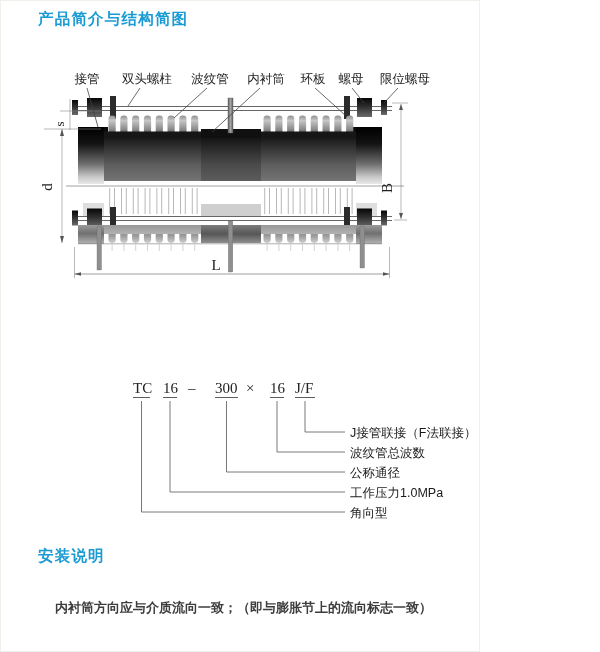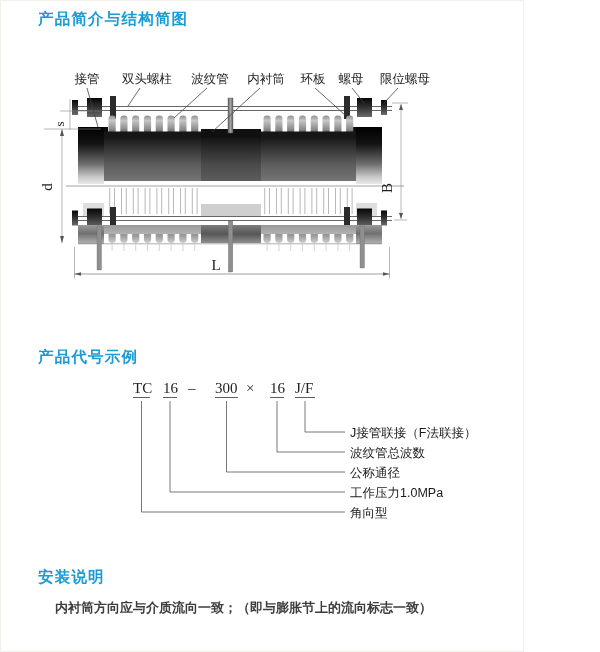--- a/index.html
+++ b/index.html
@@ -1,27 +1,27 @@
 <!DOCTYPE html>
 <html><head>
 <meta charset="utf-8">
 <style>
   html,body{margin:0;padding:0;background:#fff;}
   .page{
-    position:relative;width:524px;height:652px;background:#ffffff;
+    position:relative;width:480px;height:652px;background:#ffffff;
     font-family:"Liberation Sans",sans-serif;overflow:hidden;
     box-shadow:inset 0 0 0 1px #f1f0ea;
   }
   .sec-title{
     position:absolute;left:38px;
     font-size:15.5px;font-weight:bold;letter-spacing:1.2px;color:#1b9bd3;
   }
   #title-intro{top:9px;}
   #title-code{top:347px;}
-  #title-install{top:567px;}
+  #title-install{top:546px;}
   .install-text{
     position:absolute;left:55px;top:595px;width:440px;
     font-size:13px;line-height:25px;color:#3d3d3d;font-weight:700;
   }
   svg text{font-family:"Liberation Sans",sans-serif;}
   svg text.serif{font-family:"Liberation Serif",serif;}
   .part-label{font-size:12.5px;fill:#1a1a1a;}
   .anno-label{font-size:12.5px;fill:#1a1a1a;}
   .code-text{font-size:15px;fill:#222;}
   .dim-text{fill:#222;}
@@ -277,21 +277,20 @@
     </g>
     <text class="part-label" x="87" y="83" text-anchor="middle">接管</text>
     <text class="part-label" x="147" y="83" text-anchor="middle">双头螺柱</text>
     <text class="part-label" x="210" y="83" text-anchor="middle">波纹管</text>
     <text class="part-label" x="266" y="83" text-anchor="middle">内衬筒</text>
     <text class="part-label" x="313" y="83" text-anchor="middle">环板</text>
     <text class="part-label" x="351" y="83" text-anchor="middle">螺母</text>
     <text class="part-label" x="405" y="83" text-anchor="middle">限位螺母</text>
   </svg>
 
-  <div class="sec-title" id="title-code">产品代号示例</div>
 
   <svg style="position:absolute;left:120px;top:372px;" width="375" height="152" viewBox="120 372 375 152">
 
     <text class="serif code-text" x="133" y="393">TC</text>
     <text class="serif code-text" x="163" y="393">16</text>
     <text class="serif code-text" x="188" y="393">–</text>
     <text class="serif code-text" x="215" y="393">300</text>
     <text class="serif code-text" x="246" y="393">×</text>
     <text class="serif code-text" x="270" y="393">16</text>
     <text class="serif code-text" x="295" y="393">J/F</text>

